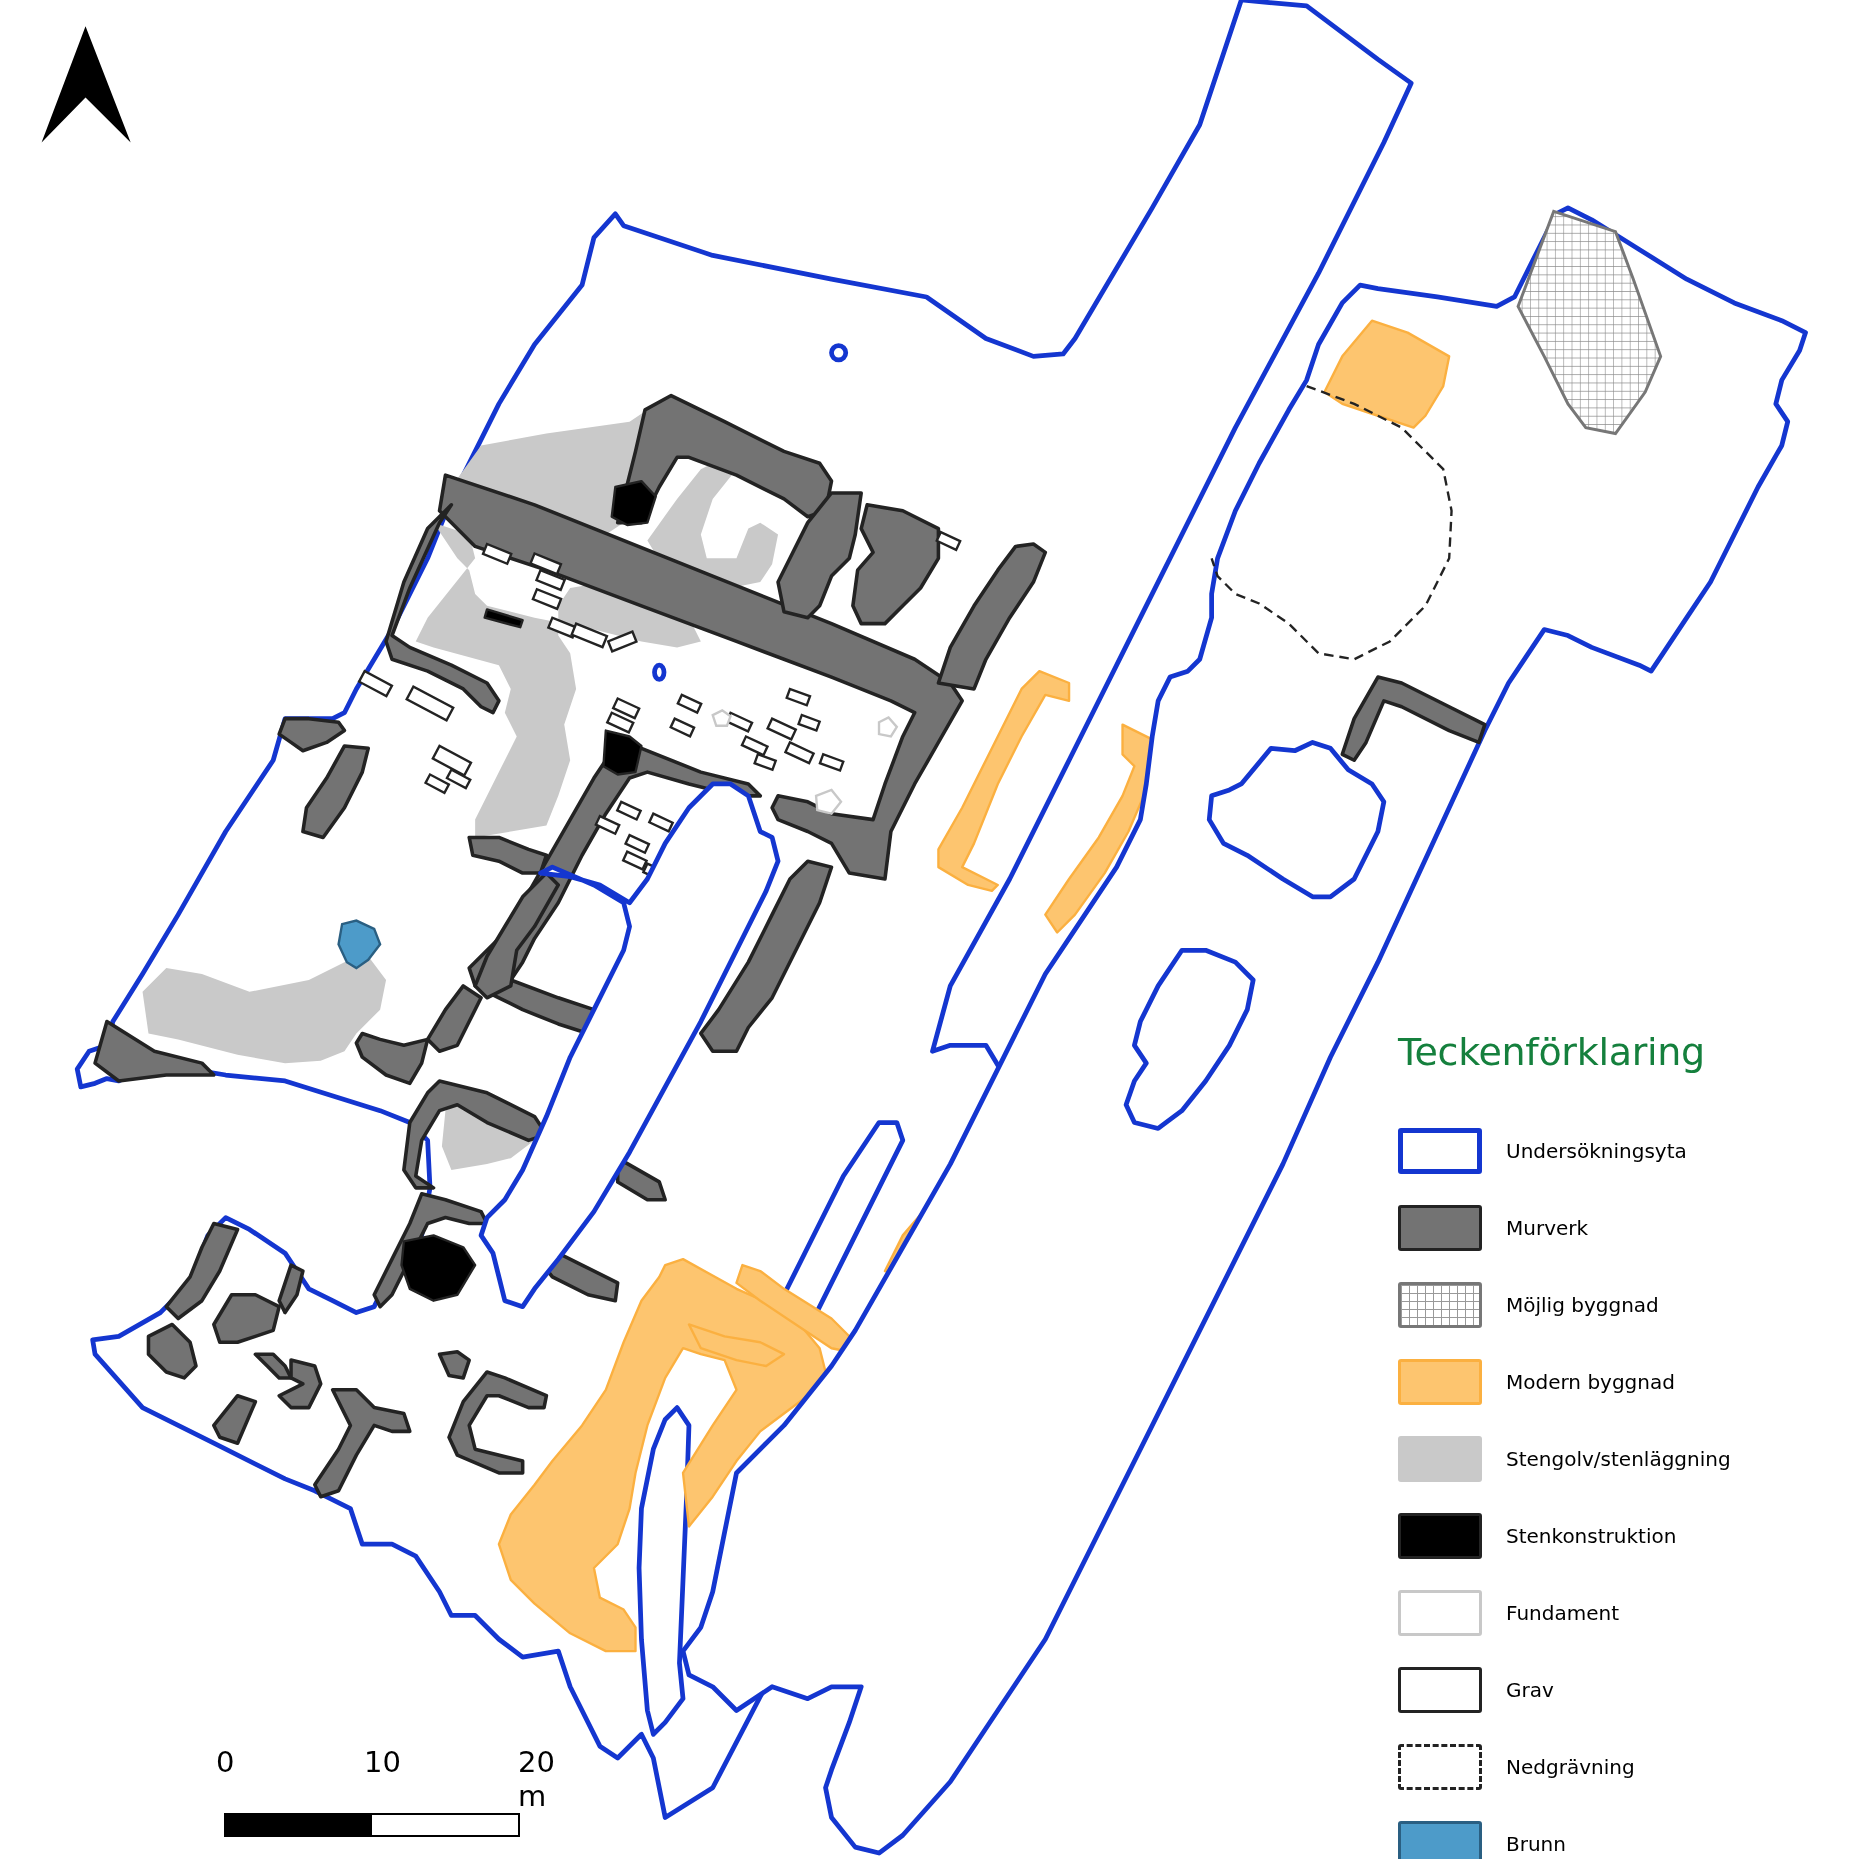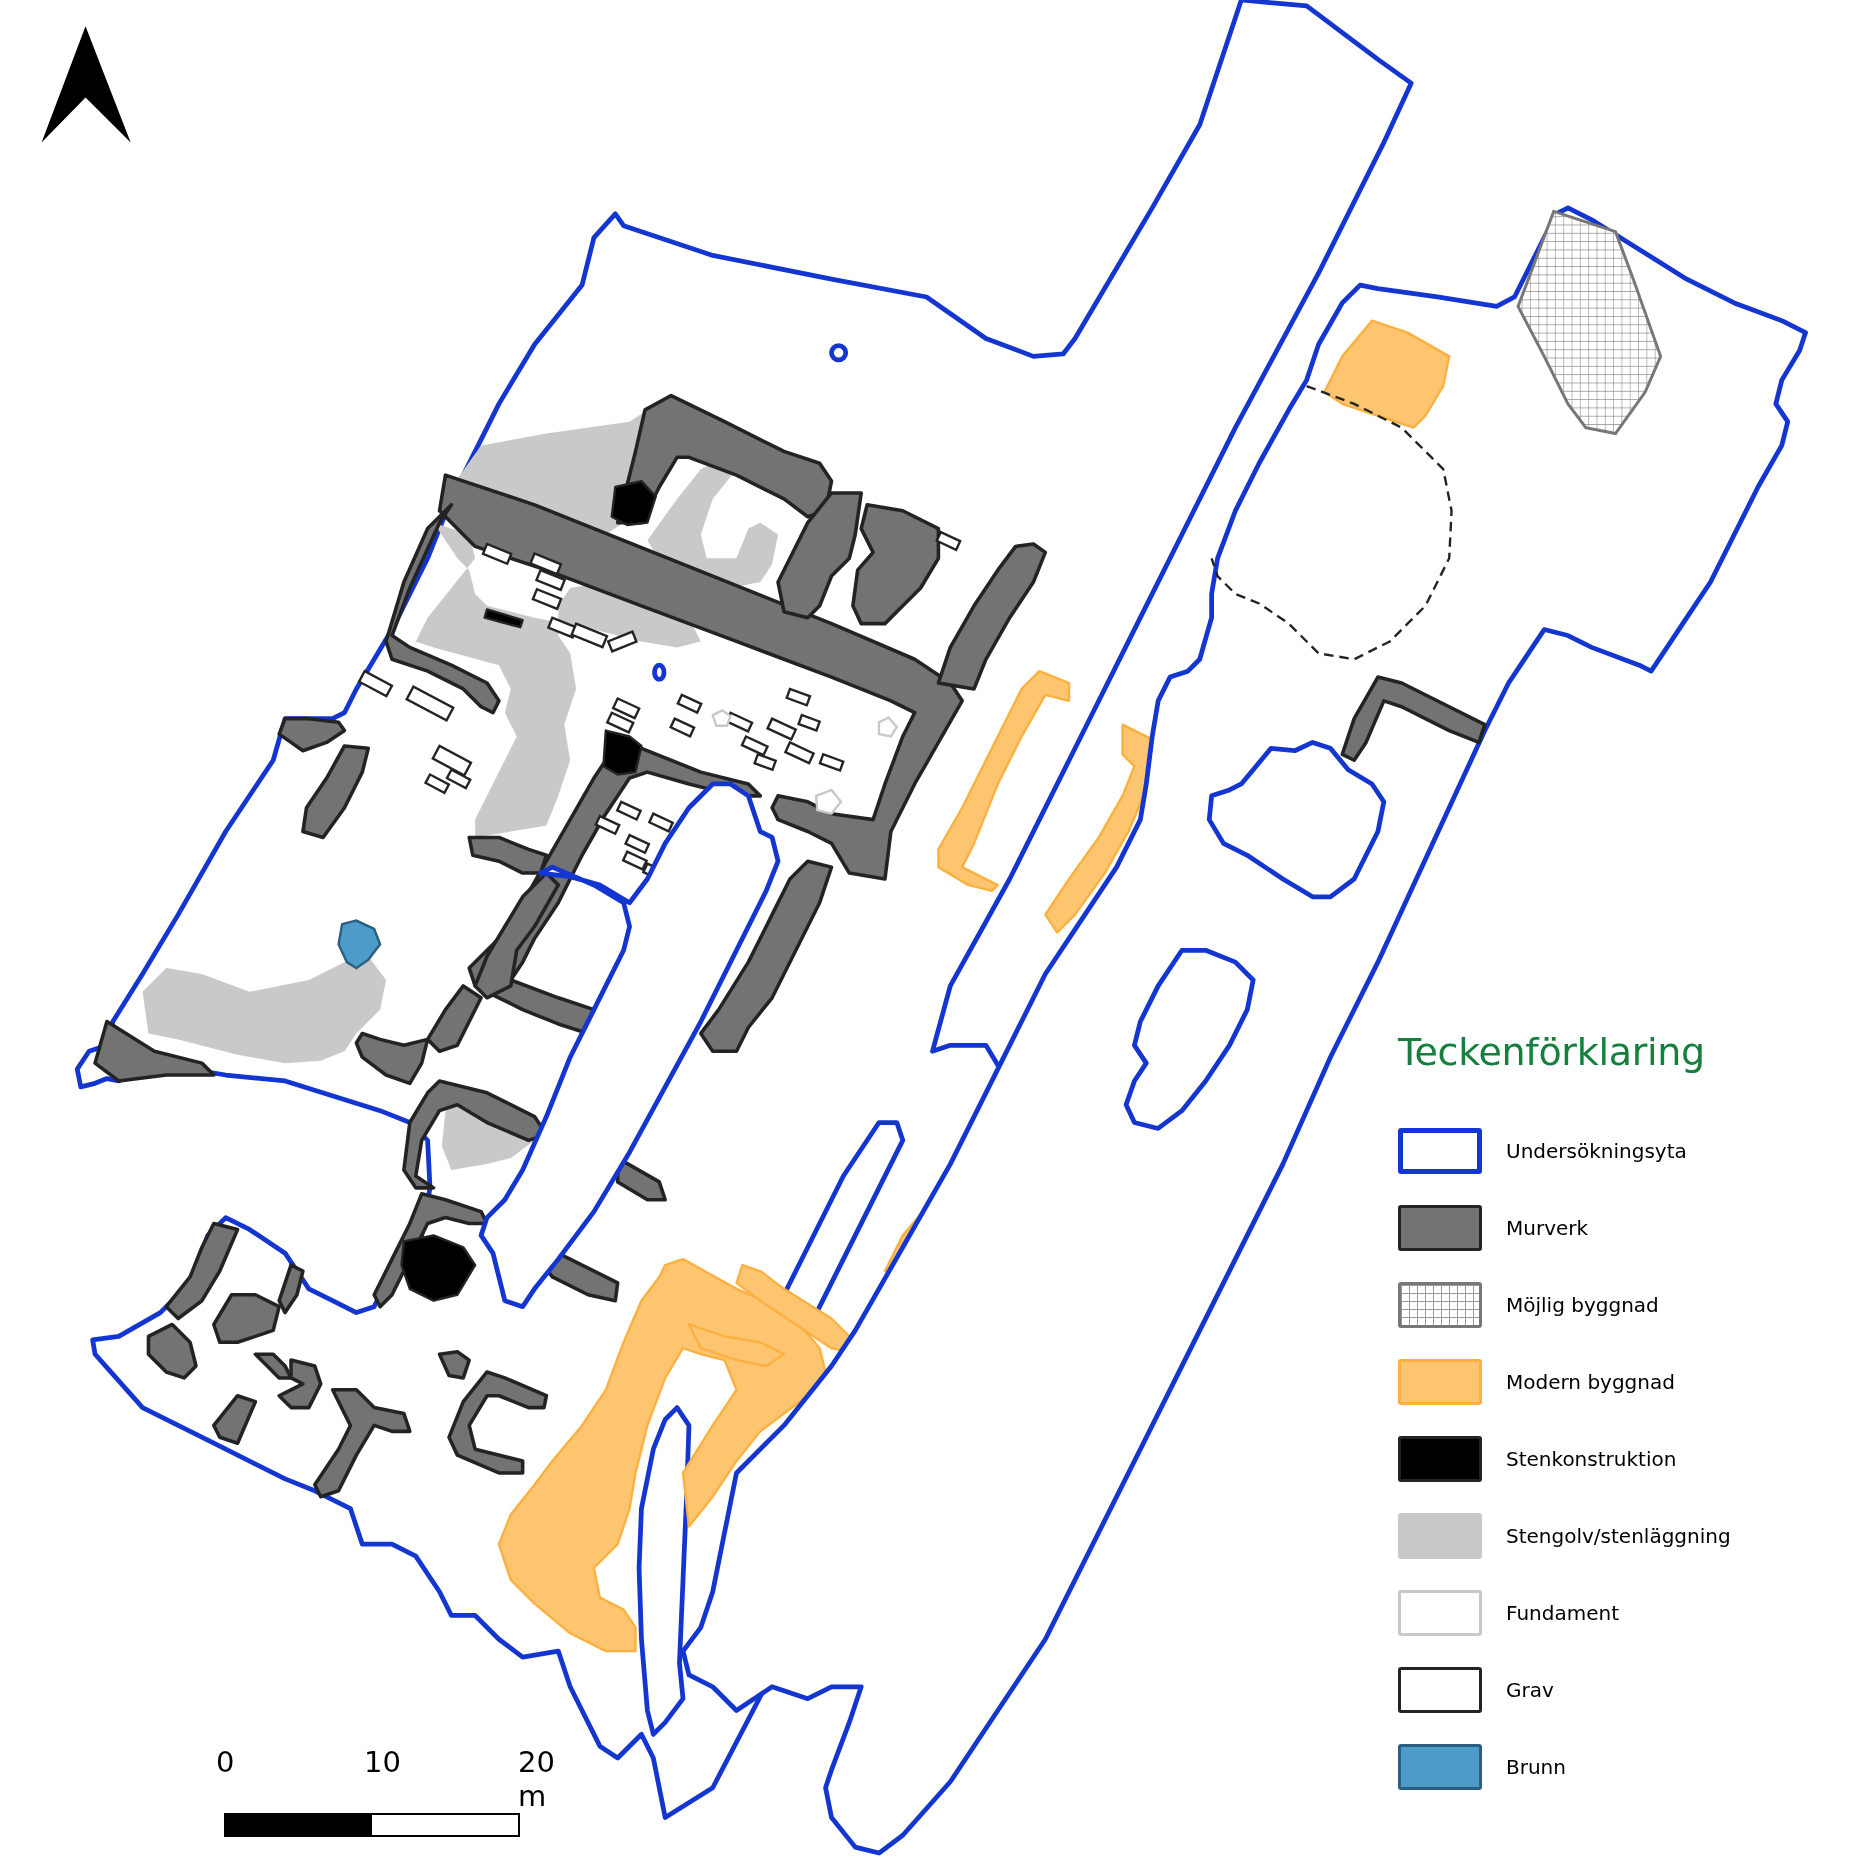--- a/index.html
+++ b/index.html
@@ -197,34 +197,38 @@
   </div>
   <div class="row">
     <span class="sw sw-possible"></span>
     <span class="lbl">Möjlig byggnad</span>
   </div>
   <div class="row">
     <span class="sw sw-modern"></span>
     <span class="lbl">Modern byggnad</span>
   </div>
   <div class="row">
+    <span class="sw sw-floor"></span>
+    <span class="lbl">Stengolv/stenläggning</span>
+  </div>
+  <div class="row">
     <span class="sw sw-stone"></span>
     <span class="lbl">Stenkonstruktion</span>
   </div>
   <div class="row">
-    <span class="sw sw-floor"></span>
-    <span class="lbl">Stengolv/stenläggning</span>
-  </div>
-  <div class="row">
     <span class="sw sw-fund"></span>
     <span class="lbl">Fundament</span>
   </div>
   <div class="row">
     <span class="sw sw-grave"></span>
     <span class="lbl">Grav</span>
+  </div>
+  <div class="row">
+    <span class="sw sw-pit"></span>
+    <span class="lbl">Nedgrävning</span>
   </div>
   <div class="row">
     <span class="sw sw-well"></span>
     <span class="lbl">Brunn</span>
   </div>
 </div>
 
 <div id="scalebar">
   <span class="tick" style="left:-8px;">0</span>
   <span class="tick" style="left:140px;">10</span>

